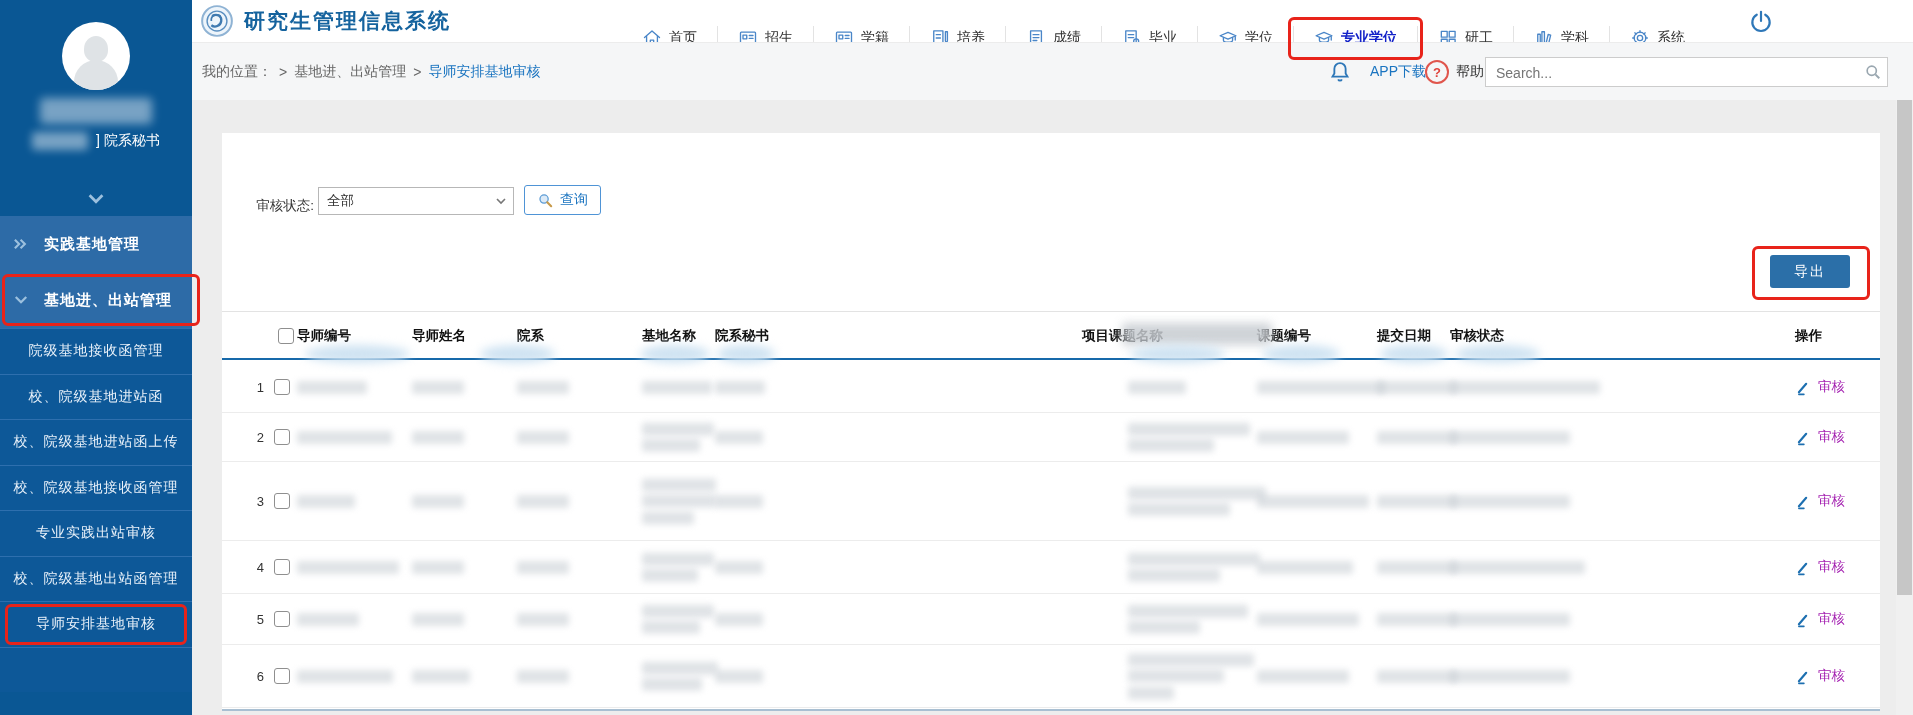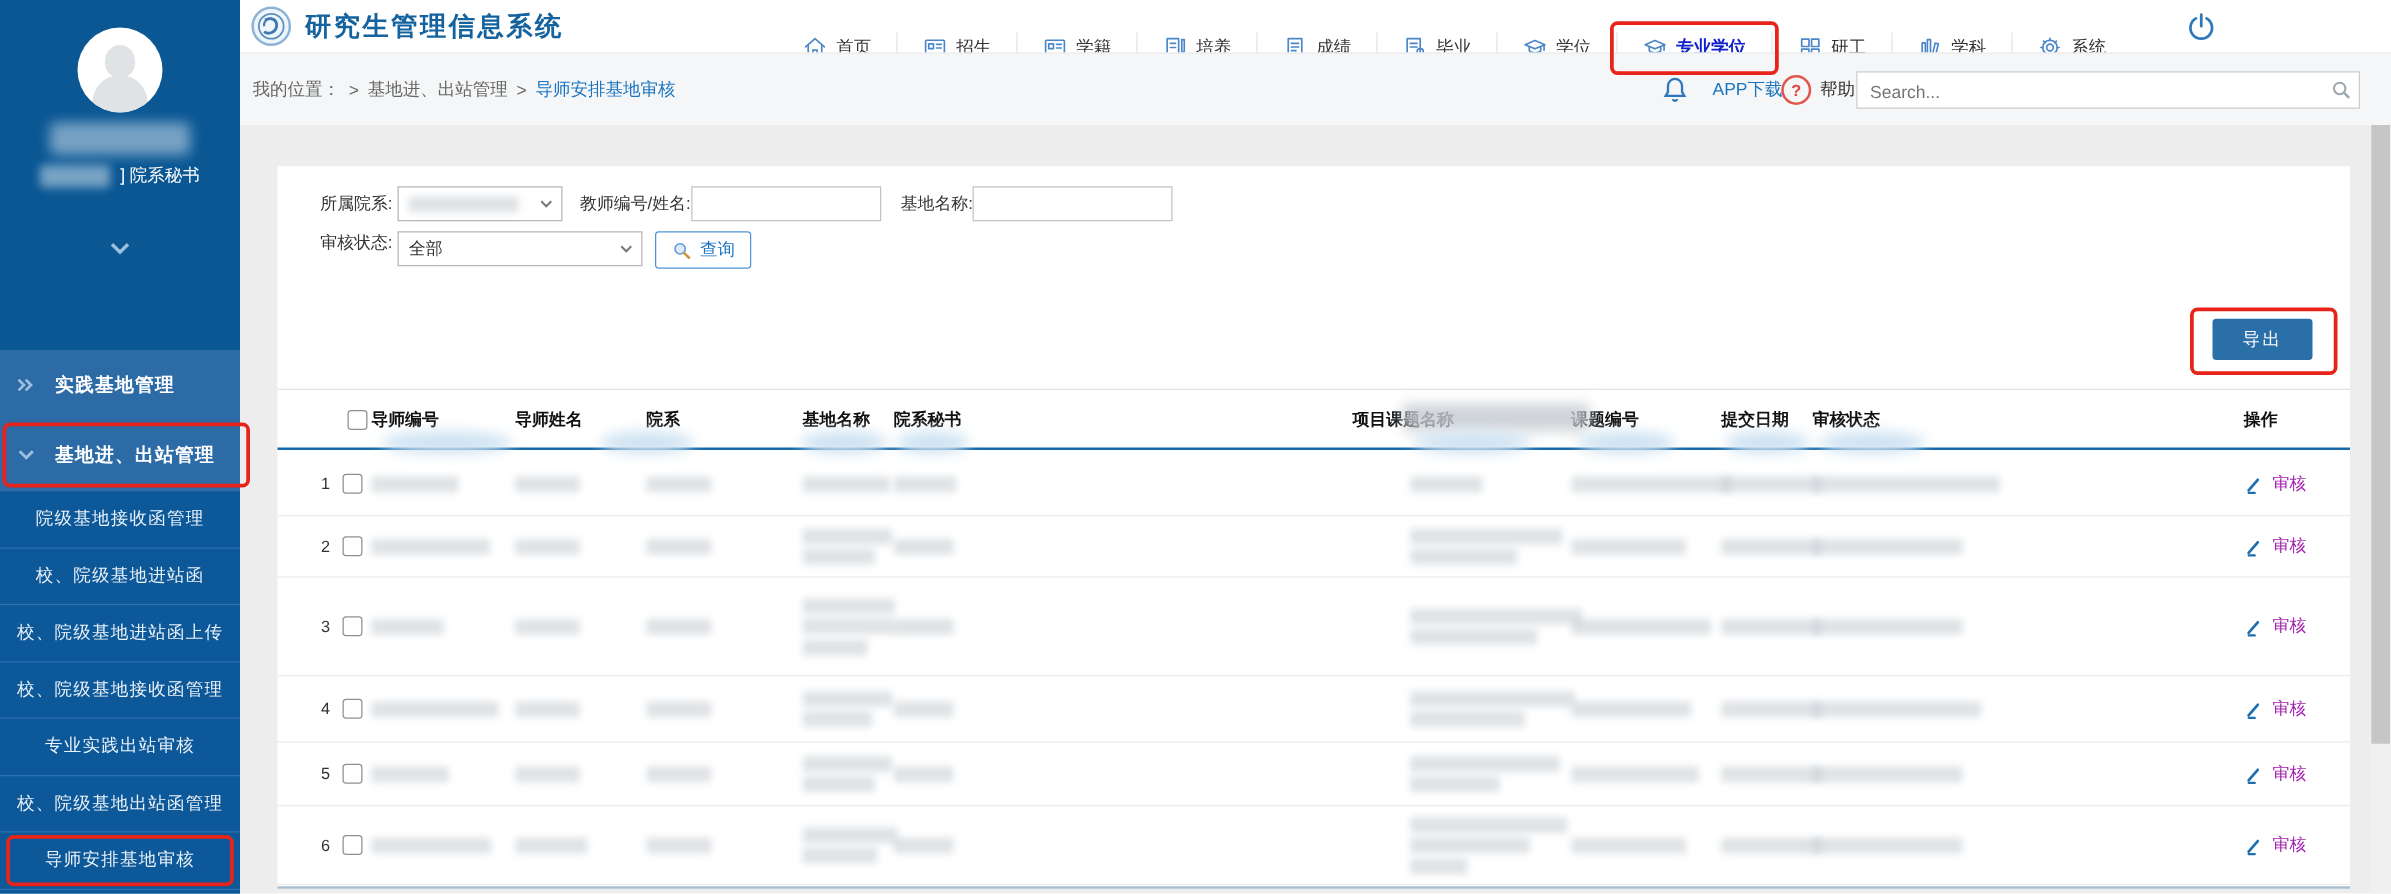--- a/index.html
+++ b/index.html
@@ -1,21 +1,21 @@
 <!DOCTYPE html>
 <html><head>
 <meta charset="utf-8">
 <style>
   html,body{margin:0;padding:0;}
   body{font-family:"Liberation Sans","DejaVu Sans",sans-serif;background:#fff;}
   .app{position:relative;width:1913px;height:715px;overflow:hidden;background:#fff;}
 
   
   .sidebar{position:absolute;left:0;top:0;width:192px;height:715px;background:#0a5794;z-index:5;}
-  .profile{position:relative;height:280px;background:#0a5794;}
+  .profile{position:relative;height:216px;background:#0a5794;}
   .avatar{position:absolute;left:50%;top:22px;transform:translateX(-50%);width:68px;height:68px;border-radius:50%;background:#fff;overflow:hidden;}
   .avatar .head{position:absolute;left:50%;top:14px;transform:translateX(-50%);width:24px;height:26px;border-radius:50% 50% 45% 45%;background:#dfe3e6;}
   .avatar .body{position:absolute;left:50%;top:38px;transform:translateX(-50%);width:44px;height:30px;border-radius:22px 22px 0 0;background:#dfe3e6;}
   .name-blur{position:absolute;left:50%;top:98px;transform:translateX(-50%);width:112px;height:26px;background:rgba(255,255,255,.45);border-radius:4px;filter:blur(5px);}
   .role-line{position:absolute;left:0;right:0;top:132px;text-align:center;color:#fff;font-size:14px;display:flex;justify-content:center;align-items:center;gap:8px;}
   .role-blur{display:inline-block;width:56px;height:18px;background:rgba(255,255,255,.45);border-radius:3px;filter:blur(4px);}
   .profile-chevron{position:absolute;left:0;right:0;top:192px;text-align:center;color:#9cc0de;}
   .side-group{position:relative;height:56px;background:#2d6ba7;color:#fff;font-weight:bold;font-size:15px;display:flex;align-items:center;}
   .side-group .gicon{position:absolute;left:12px;top:50%;transform:translateY(-50%);color:#9cc0de;}
   .side-group .glabel{margin-left:44px;letter-spacing:1px;}
@@ -44,21 +44,21 @@
   .searchbox{position:absolute;left:1293px;top:14px;width:403px;height:30px;border:1px solid #ccc;background:#fff;box-sizing:border-box;}
   .searchbox input{position:absolute;left:8px;top:0;width:360px;height:28px;border:none;outline:none;font-size:14px;color:#444;background:transparent;}
   .searchbox .mag{position:absolute;right:4px;top:4px;width:20px;height:20px;cursor:pointer;}
 
   
   .content{position:absolute;left:0;top:100px;right:0;bottom:0;background:#ededed;}
   .panel{position:absolute;left:30px;top:33px;width:1658px;height:578px;background:#fff;border-bottom:2px solid #a9bfd2;box-sizing:border-box;}
 
   .f-label{font-size:13.5px;color:#333;}
   .f-row1{position:absolute;left:0;top:16px;display:flex;align-items:center;}
-  .f-row2{position:absolute;left:0;top:52px;display:flex;align-items:flex-start;}
+  .f-row2{position:absolute;left:0;top:52px;display:flex;align-items:flex-end;}
   .f-lab-fixed{width:92px;text-align:right;margin-right:4px;}
   .sel{position:relative;height:28px;border:1px solid #b7b7b7;background:#fff;box-sizing:border-box;display:flex;align-items:center;padding:0 24px 0 8px;font-size:13.5px;color:#333;cursor:pointer;}
   .sel .chev{position:absolute;right:4px;top:5px;width:16px;height:16px;}
   .txt{height:28px;border:1px solid #c4c4c4;box-sizing:border-box;padding:0 6px;font-size:13.5px;color:#333;outline:none;}
   .btn-query{display:flex;align-items:center;gap:6px;height:30px;padding:0 12px;margin-left:10px;background:#fff;border:1px solid #4f94d6;border-radius:3px;color:#1a74c0;font-size:14px;cursor:pointer;}
   .btn-export{position:absolute;left:1548px;top:122px;width:80px;height:33px;background:#2b6fa8;color:#fff;font-size:14px;border:none;border-radius:3px;cursor:pointer;letter-spacing:2px;}
 
   .thead{position:absolute;left:0;top:178px;width:1658px;height:49px;border-top:1px solid #e3e3e3;border-bottom:2px solid #1769aa;box-sizing:border-box;}
   .th{position:absolute;top:0;height:47px;display:flex;align-items:center;font-size:13.5px;font-weight:bold;color:#111;}
   .cb{width:16px;height:16px;border:1.5px solid #8f8f8f;border-radius:3px;background:#fff;cursor:pointer;box-sizing:border-box;}
@@ -315,35 +315,20 @@
             <circle cx="10.5" cy="10.5" r="5.5" fill="none" stroke="#9aa7b0" stroke-width="2"></circle>
             <line x1="14.8" y1="14.8" x2="19.5" y2="19.5" stroke="#9aa7b0" stroke-width="2.4"></line>
           </svg>
         </span>
       </div>
     </div>
 
     <div class="content">
       <div class="panel">
 
-        <div class="f-row1">
-          <span class="f-label f-lab-fixed">所属院系:</span>
-          <div class="sel" style="width:132px">
-            <span class="blur-line" style="width:88px;margin:0"></span>
-            <span class="chev">
-              <svg width="16" height="16" viewBox="0 0 24 24">
-                  <polyline points="6,9 12,15 18,9" fill="none" stroke="#777" stroke-width="2.4"></polyline>
-                </svg>
-            </span>
-          </div>
-          <span class="f-label" style="margin-left:14px">教师编号/姓名:</span>
-          <input class="txt" style="width: 152px;" value="">
-          <span class="f-label" style="margin-left:16px">基地名称:</span>
-          <input class="txt" style="width: 160px;" value="">
-        </div>
 
         <div class="f-row2">
           <span class="f-label f-lab-fixed">审核状态:</span>
           <div class="sel" style="width:196px">
             <span>全部</span>
             <span class="chev">
               <svg width="16" height="16" viewBox="0 0 24 24">
                   <polyline points="6,9 12,15 18,9" fill="none" stroke="#777" stroke-width="2.4"></polyline>
                 </svg>
             </span>

